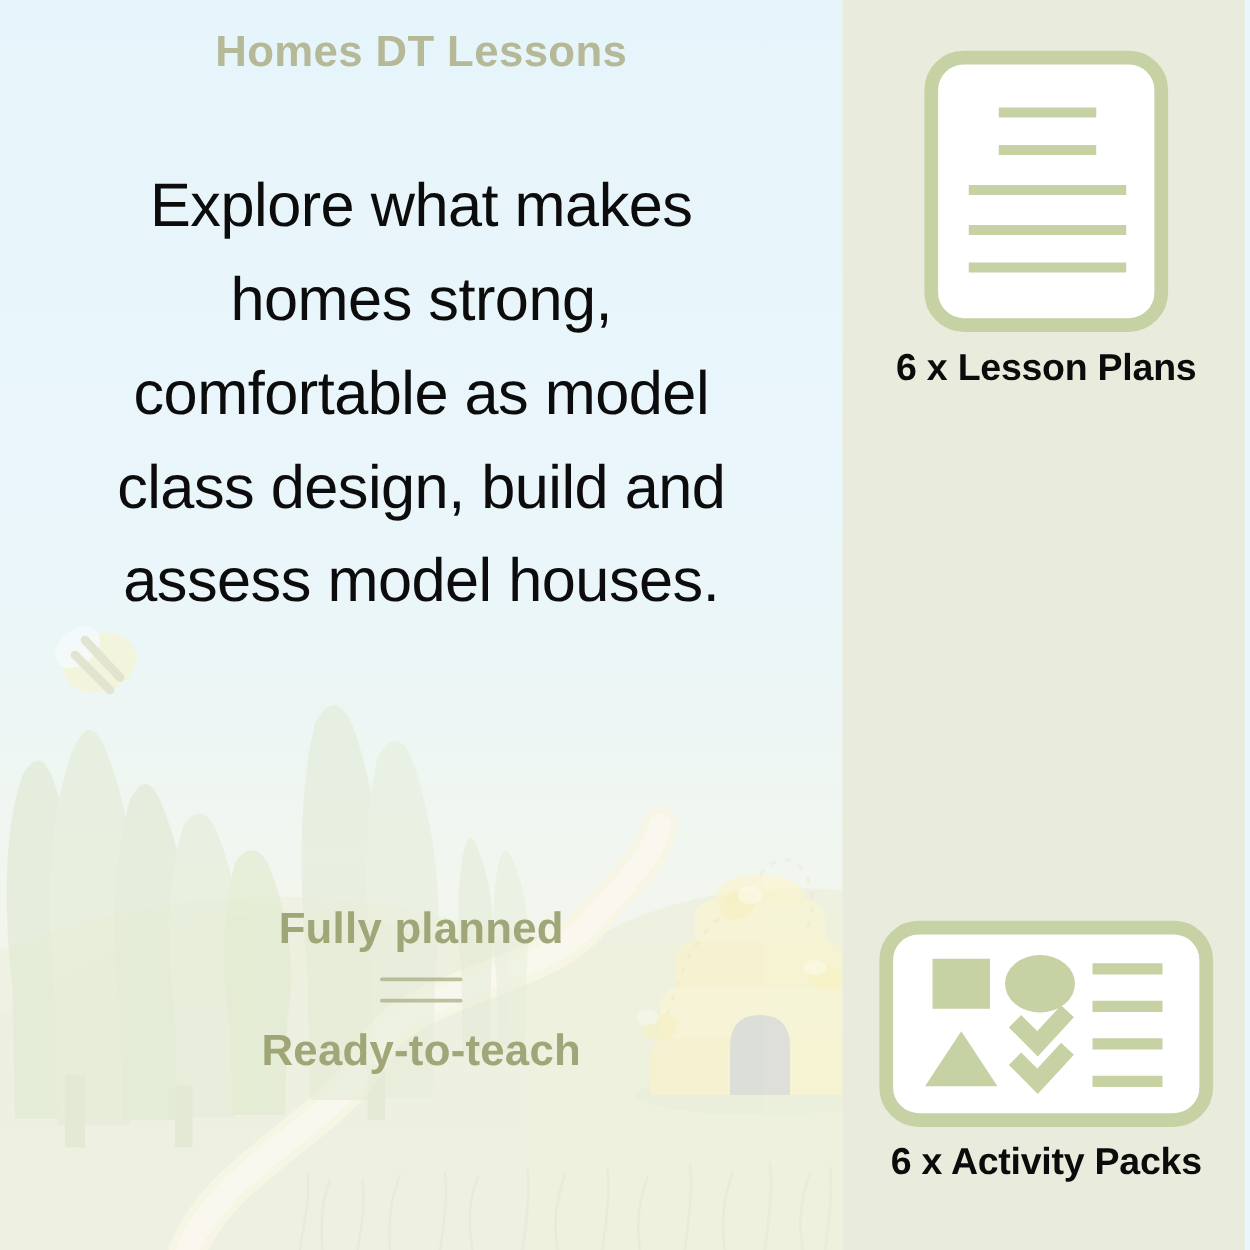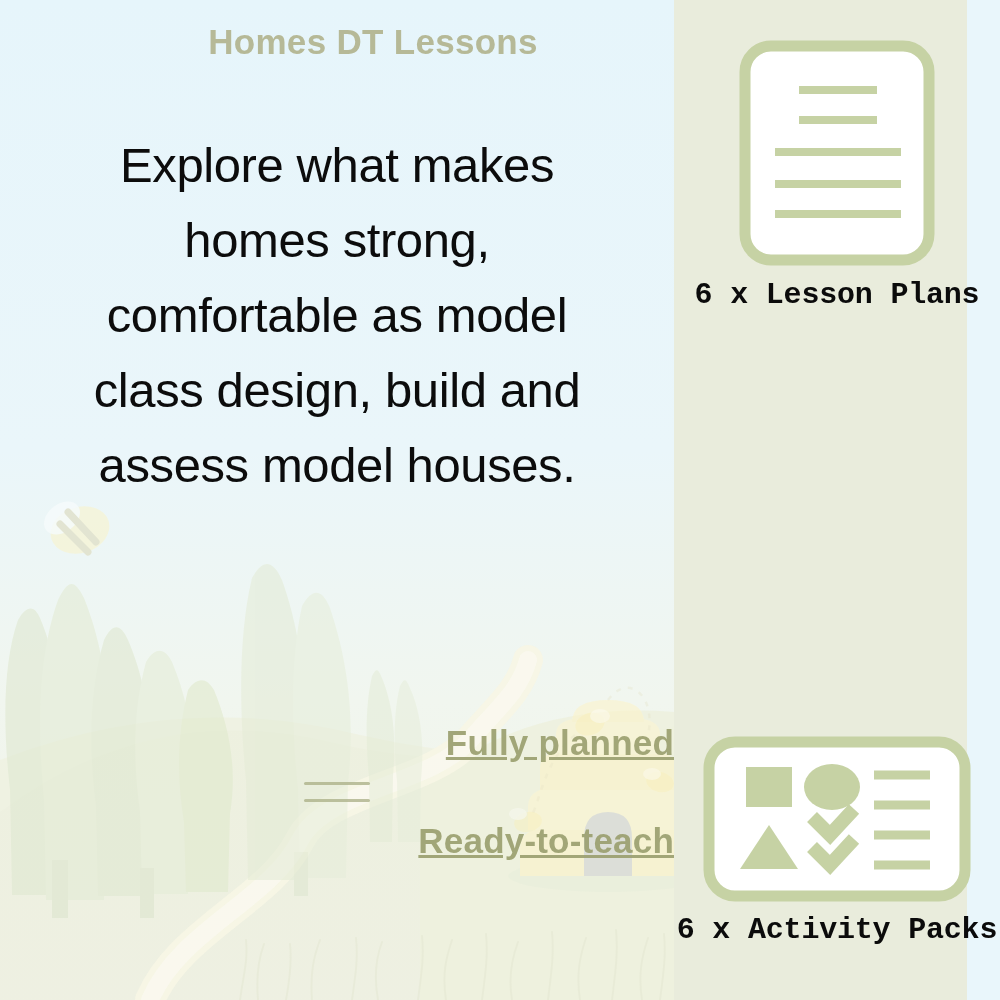--- a/index.html
+++ b/index.html
@@ -33,43 +33,41 @@
 
   .title {
     position: absolute;
     left: 0; top: 22px;
     width: 674px;
     text-align: center;
     font-size: 35px;
     font-weight: bold;
     letter-spacing: 0.3px;
     color: #b6b997;
-    margin-left: 36px;
   }
 
   .body-copy {
     position: absolute;
     left: 30px;
     top: 128px;
     width: 614px;
     text-align: center;
     font-size: 49px;
     line-height: 75px;
     color: #0c0c0c;
     letter-spacing: -0.4px;
   }
 
   .taglines {
     position: absolute;
     left: 0;
     top: 718px;
     width: 674px;
-    text-align: right;
+    text-align: center;
     color: #9ba070;
-    text-decoration: underline;
   }
   .tagline {
     font-size: 35px;
     font-weight: bold;
     line-height: 50px;
     letter-spacing: 0.2px;
     opacity: 0.92;
   }
   .tag-sep {
     width: 66px;
@@ -77,23 +75,22 @@
     background: #a8ad84;
     opacity: 0.75;
     margin: 14px auto;
     border-radius: 2px;
   }
 
   
   .right-pane {
     position: absolute;
     left: 674px; top: 0;
-    width: 293px; height: 1000px;
+    width: 322px; height: 1000px;
     background: #e9ecdc;
-    font-family: Liberation Mono, monospace;
   }
 
   .feature {
     position: absolute;
     left: 0;
     width: 326px;
     text-align: center;
   }
   .feature .icon-wrap {
     display: flex;

